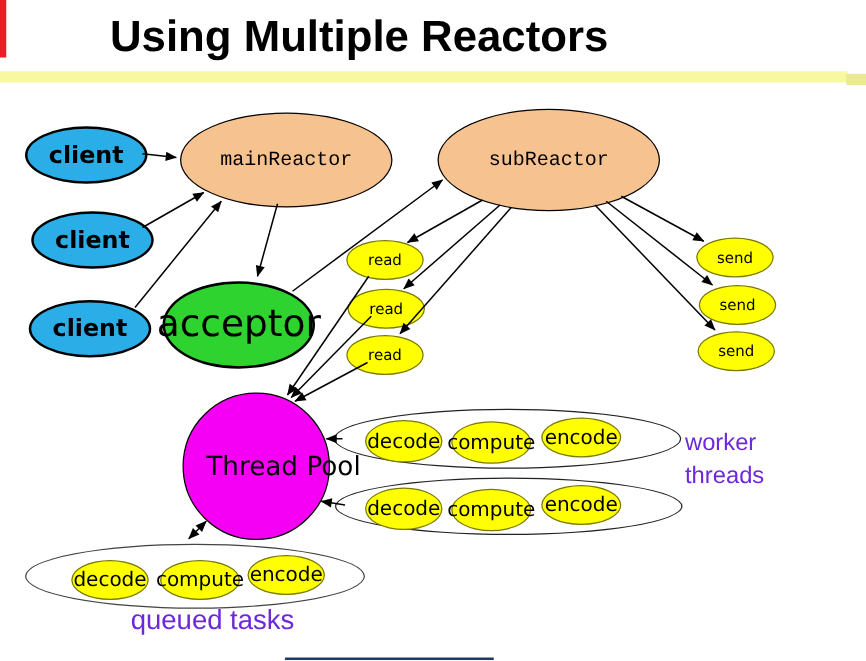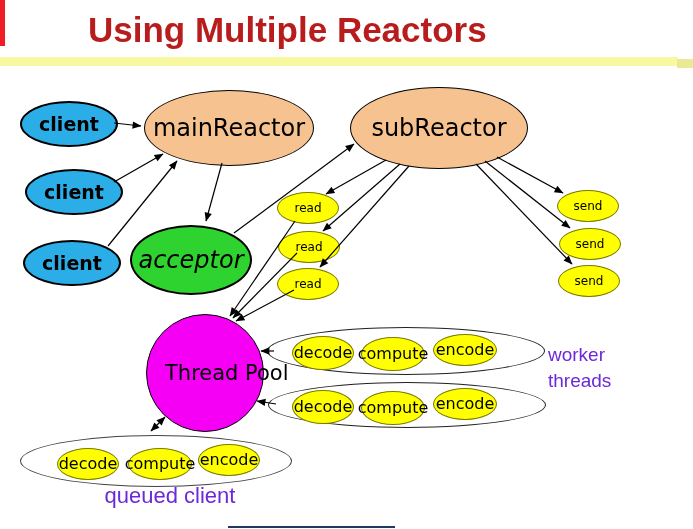--- a/index.html
+++ b/index.html
@@ -2,38 +2,38 @@
 <html><head>
 <meta charset="utf-8">
 <style>
   html,body{margin:0;padding:0;background:#fff;}
   #page{position:relative;width:693px;height:529px;background:#ffffff;overflow:hidden;
         font-family:"DejaVu Sans",sans-serif;color:#000;}
 
   
   .accent-bar{position:absolute;left:0;top:0;width:5px;height:46px;background:#EF1D25;}
   h1.title{position:absolute;left:88px;top:10px;margin:0;font-family:"Liberation Sans",sans-serif;
-           font-weight:800;font-size:35px;letter-spacing:0px;color:#b91c1c;white-space:nowrap;}
+           font-weight:800;font-size:35px;letter-spacing:0px;color:#000000;white-space:nowrap;}
   .underline{position:absolute;left:0;top:57px;width:678px;height:9px;background:#F8F8A0;}
   .underline-cap{position:absolute;left:677px;top:59px;width:16px;height:9px;background:#E9E996;}
 
   
   .node{position:absolute;border:2px solid #000;border-radius:50%;
         display:flex;align-items:center;justify-content:center;
         white-space:nowrap;line-height:1;}
   .blue{background:#2BAEE8;font-weight:bold;}
   .peach{background:#F6C28F;border-width:1.5px;}
   .green{background:#2FD32F;}
   .yellow{background:#FFFF00;border-width:1.5px;border-color:#7a7a00;}
   .magenta{background:#F500F5;border-width:1.5px;}
   .row-outline{position:absolute;border:1.4px solid #222;border-radius:50%;background:#fff;}
   .queue-outline{position:absolute;border:1.2px solid #444;border-radius:50%;background:#fff;}
 
   .f15{font-size:12px;} .f16{font-size:16px;text-align:right;} .f19{font-size:19px;}
-  .f20{font-size:24px;} .f22{font-size:24px;font-style:italic;}
+  .f20{font-size:16px;font-family:Liberation Mono, monospace;} .f22{font-size:30px;}
 
   .tp-text{font-size:21px;line-height:1.25;width:80px;text-align:left;}
 
   .annotation{position:absolute;font-family:"Liberation Sans",sans-serif;color:#6d28d9;}
   #worker-threads{left:548px;top:342px;width:88px;font-size:19px;line-height:1.35;}
   #queued-tasks{left:90px;top:483px;width:160px;font-size:22px;text-align:center;}
 
   svg.wires{position:absolute;left:0;top:0;width:693px;height:529px;z-index:5;pointer-events:none;}
   svg.wires line{stroke:#000;stroke-width:1.2;}
 
@@ -79,21 +79,21 @@
   <div class="node yellow f16" style="left:292px;top:390px;width:60px;height:32px;">decode</div>
   <div class="node yellow f16" style="left:361px;top:391px;width:62px;height:32px;">compute</div>
   <div class="node yellow f16" style="left:433px;top:388px;width:62px;height:30px;">encode</div>
 
   <div class="queue-outline" style="left:20px;top:435px;width:270px;height:50px;"></div>
   <div class="node yellow f16" style="left:57px;top:448px;width:60px;height:30px;">decode</div>
   <div class="node yellow f16" style="left:128px;top:448px;width:62px;height:30px;">compute</div>
   <div class="node yellow f16" style="left:198px;top:444px;width:60px;height:30px;">encode</div>
 
   <div id="worker-threads" class="annotation">worker threads</div>
-  <div id="queued-tasks" class="annotation">queued client</div>
+  <div id="queued-tasks" class="annotation">queued tasks</div>
 
   <svg class="wires" viewBox="0 0 693 529" xmlns="http://www.w3.org/2000/svg">
     <defs>
       <marker id="ah" viewBox="0 0 10 8" markerWidth="9" markerHeight="7" refX="8.5" refY="4" orient="auto-start-reverse">
         <path d="M0.5,0.5 L9,4 L0.5,7.5 Z" fill="#000"></path>
       </marker>
     </defs>
     <line x1="114" y1="123" x2="141" y2="126" marker-end="url(#ah)"></line>
     <line x1="114" y1="182" x2="163" y2="154" marker-end="url(#ah)"></line>
     <line x1="108" y1="246" x2="177" y2="161" marker-end="url(#ah)"></line>

